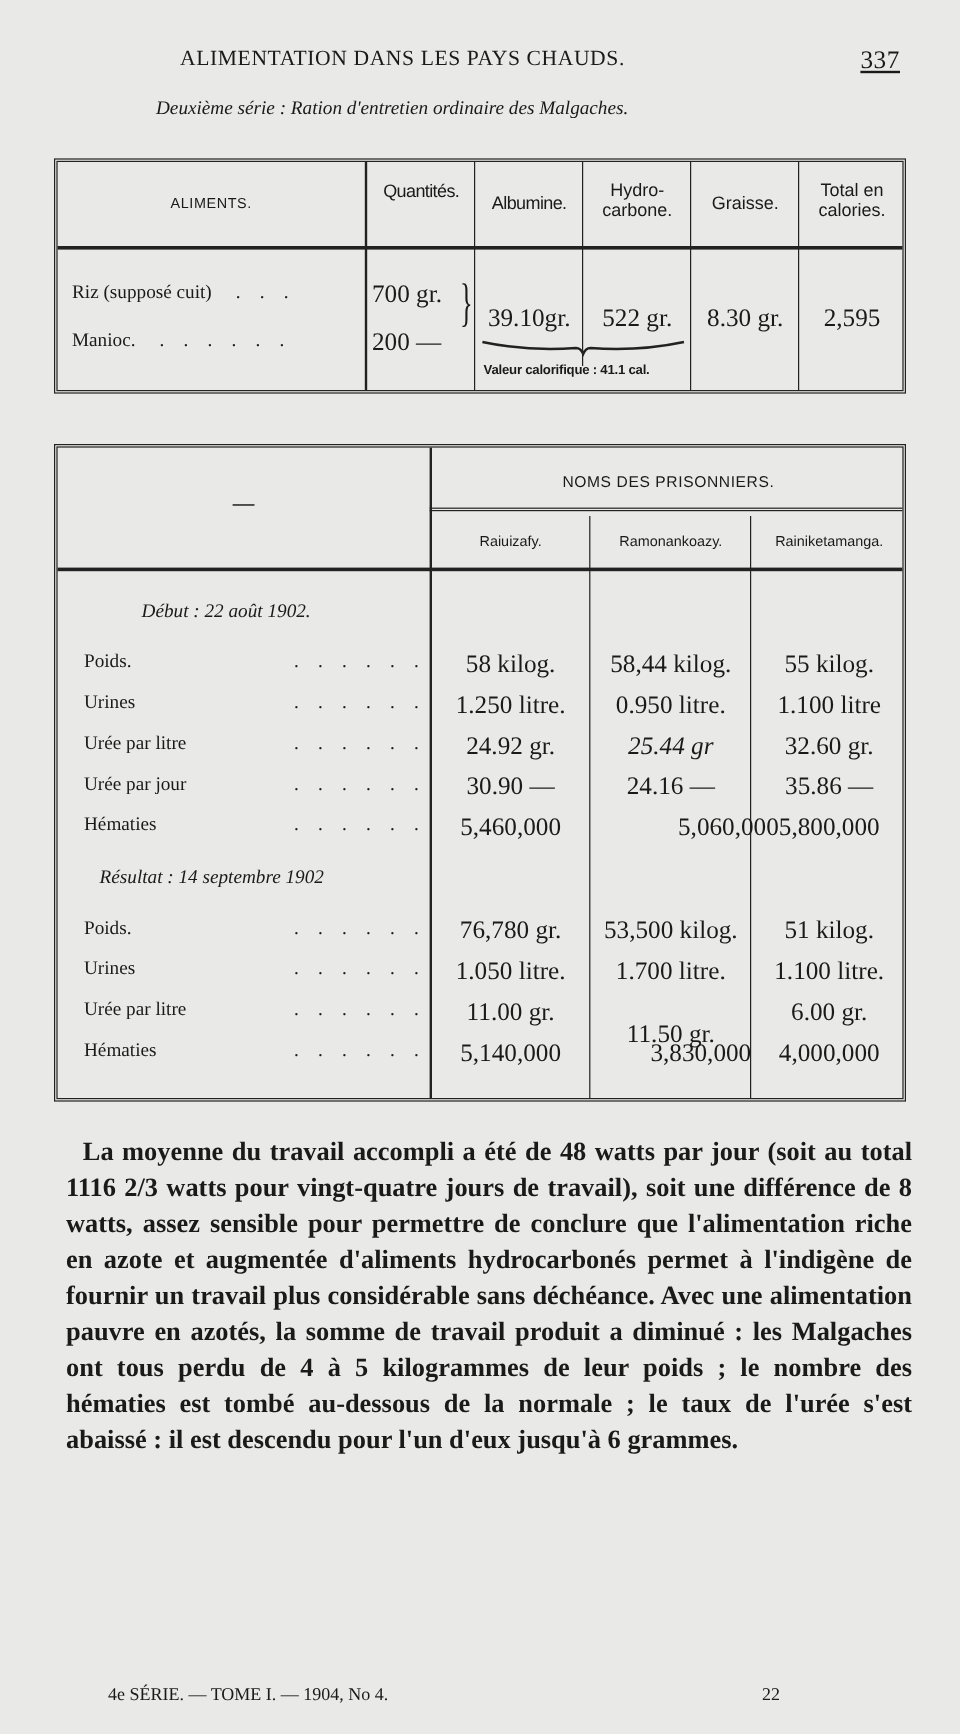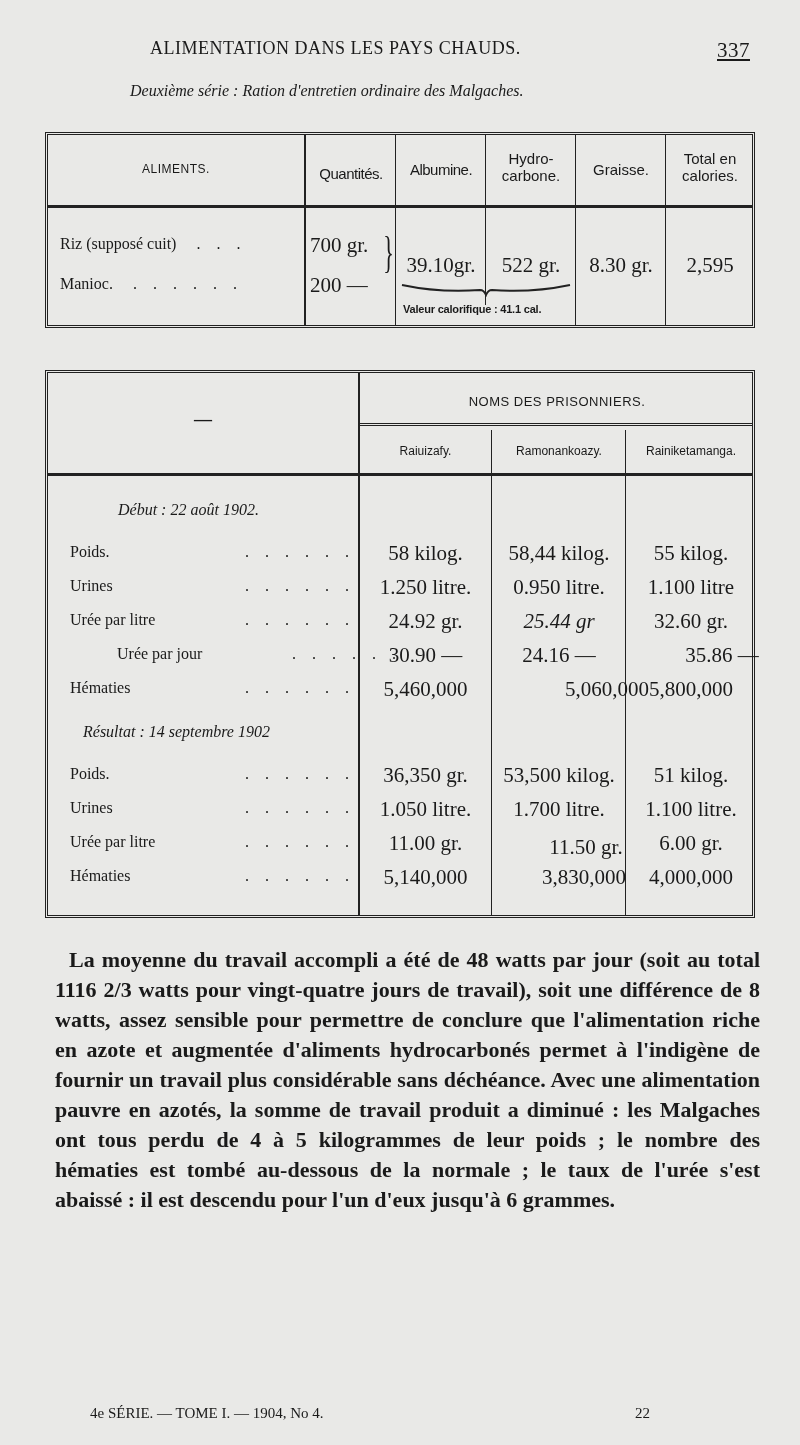--- a/index.html
+++ b/index.html
@@ -77,21 +77,21 @@
 
   <div class="tbl1">
     <div class="hdr"></div>
     <div class="vline thick" style="left:256px"></div>
     <div class="vline" style="left:347px"></div>
     <div class="vline" style="left:437px;bottom:20px"></div>
     <div class="vline" style="left:527px"></div>
     <div class="vline" style="left:617px"></div>
 
     <div class="cell hcell small-caps" style="left:0;width:256px;top:26px">ALIMENTS.</div>
-    <div class="cell hcell" style="left:258px;width:90px;top:30px;letter-spacing:-0.5px">Quantités.</div>
+    <div class="cell hcell" style="left:258px;width:90px;top:16px;letter-spacing:-0.5px">Quantités.</div>
     <div class="cell hcell" style="left:349px;width:88px;top:26px;letter-spacing:-0.5px">Albumine.</div>
     <div class="cell hcell" style="left:439px;width:88px;top:15px">
       <div>Hydro-</div>
       <div>carbone.</div>
     </div>
     <div class="cell hcell" style="left:529px;width:88px;top:26px">Graisse.</div>
     <div class="cell hcell" style="left:619px;width:86px;top:15px">
       <div>Total en</div>
       <div>calories.</div>
     </div>
@@ -134,40 +134,40 @@
         <div class="val" style="left: 445px; width: 132px; top: 168px;">58,44 kilog.</div>
         <div class="val" style="left: 579px; width: 128px; top: 168px;">55 kilog.</div>
         <div class="row-label" style="left: 22px; top: 204px;"><span>Urines</span><span class="dots" style="position: absolute; left: 0px; width: 285px; text-align: right;">. . . . . .</span></div>
         <div class="val" style="left: 312px; width: 131px; top: 202px;">1.250 litre.</div>
         <div class="val" style="left: 445px; width: 132px; top: 202px;">0.950 litre.</div>
         <div class="val" style="left: 579px; width: 128px; top: 202px;">1.100 litre</div>
         <div class="row-label" style="left: 22px; top: 238px;"><span>Urée par litre</span><span class="dots" style="position: absolute; left: 0px; width: 285px; text-align: right;">. . . . . .</span></div>
         <div class="val" style="left: 312px; width: 131px; top: 236px;">24.92 gr.</div>
         <div class="val" style="left: 445px; width: 132px; top: 236px; font-style: italic;">25.44 gr</div>
         <div class="val" style="left: 579px; width: 128px; top: 236px;">32.60 gr.</div>
-        <div class="row-label" style="left: 22px; top: 272px; margin-left: 47px;"><span>Urée par jour</span><span class="dots" style="position: absolute; left: 0px; width: 285px; text-align: right;">. . . . . .</span></div>
+        <div class="row-label" style="left: 22px; top: 272px;"><span>Urée par jour</span><span class="dots" style="position: absolute; left: 0px; width: 285px; text-align: right;">. . . . . .</span></div>
         <div class="val" style="left: 312px; width: 131px; top: 270px;">30.90 —</div>
         <div class="val" style="left: 445px; width: 132px; top: 270px;">24.16 —</div>
-        <div class="val" style="left: 579px; width: 128px; top: 270px; margin-left: 31px;">35.86 —</div>
+        <div class="val" style="left: 579px; width: 128px; top: 270px;">35.86 —</div>
         <div class="row-label" style="left: 22px; top: 306px;"><span>Hématies</span><span class="dots" style="position: absolute; left: 0px; width: 285px; text-align: right;">. . . . . .</span></div>
         <div class="val" style="left: 312px; width: 131px; top: 304px;">5,460,000</div>
         <div class="val" style="left: 445px; width: 132px; top: 304px; margin-left: 48px;">5,060,000</div>
         <div class="val" style="left: 579px; width: 128px; top: 304px;">5,800,000</div>
         <div class="section-title" style="left: 35px; top: 350px;">Résultat : 14 septembre 1902</div>
         <div class="row-label" style="left: 22px; top: 392px;"><span>Poids.</span><span class="dots" style="position: absolute; left: 0px; width: 285px; text-align: right;">. . . . . .</span></div>
-        <div class="val" style="left: 312px; width: 131px; top: 390px;">36,350 gr.</div>
+        <div class="val" style="left: 312px; width: 131px; top: 390px;">76,780 gr.</div>
         <div class="val" style="left: 445px; width: 132px; top: 390px;">53,500 kilog.</div>
         <div class="val" style="left: 579px; width: 128px; top: 390px;">51 kilog.</div>
         <div class="row-label" style="left: 22px; top: 426px;"><span>Urines</span><span class="dots" style="position: absolute; left: 0px; width: 285px; text-align: right;">. . . . . .</span></div>
         <div class="val" style="left: 312px; width: 131px; top: 424px;">1.050 litre.</div>
         <div class="val" style="left: 445px; width: 132px; top: 424px;">1.700 litre.</div>
         <div class="val" style="left: 579px; width: 128px; top: 424px;">1.100 litre.</div>
         <div class="row-label" style="left: 22px; top: 460px;"><span>Urée par litre</span><span class="dots" style="position: absolute; left: 0px; width: 285px; text-align: right;">. . . . . .</span></div>
         <div class="val" style="left: 312px; width: 131px; top: 458px;">11.00 gr.</div>
-        <div class="val" style="left: 445px; width: 132px; top: 462px; padding-left: 27px;">11.50 gr.</div>
+        <div class="val" style="left: 445px; width: 132px; top: 476px;">11.50 gr.</div>
         <div class="val" style="left: 579px; width: 128px; top: 458px;">6.00 gr.</div>
         <div class="row-label" style="left: 22px; top: 494px;"><span>Hématies</span><span class="dots" style="position: absolute; left: 0px; width: 285px; text-align: right;">. . . . . .</span></div>
         <div class="val" style="left: 312px; width: 131px; top: 492px;">5,140,000</div>
         <div class="val" style="left: 442px; width: 132px; top: 492px; margin-left: 28px;">3,830,000</div>
         <div class="val" style="left: 579px; width: 128px; top: 492px;">4,000,000</div>
       </div>
   </div>
 
   <div class="para">
     <p>La moyenne du travail accompli a été de 48 watts par jour (soit au total 1116 2/3 watts pour vingt-quatre jours de travail), soit une différence de 8 watts, assez sensible pour permettre de conclure que l'alimentation riche en azote et augmentée d'aliments hydrocarbonés permet à l'indigène de fournir un travail plus considérable sans déchéance. Avec une alimentation pauvre en azotés, la somme de travail produit a diminué : les Malgaches ont tous perdu de 4 à 5 kilogrammes de leur poids ; le nombre des hématies est tombé au-dessous de la normale ; le taux de l'urée s'est abaissé : il est descendu pour l'un d'eux jusqu'à 6 grammes.</p>

